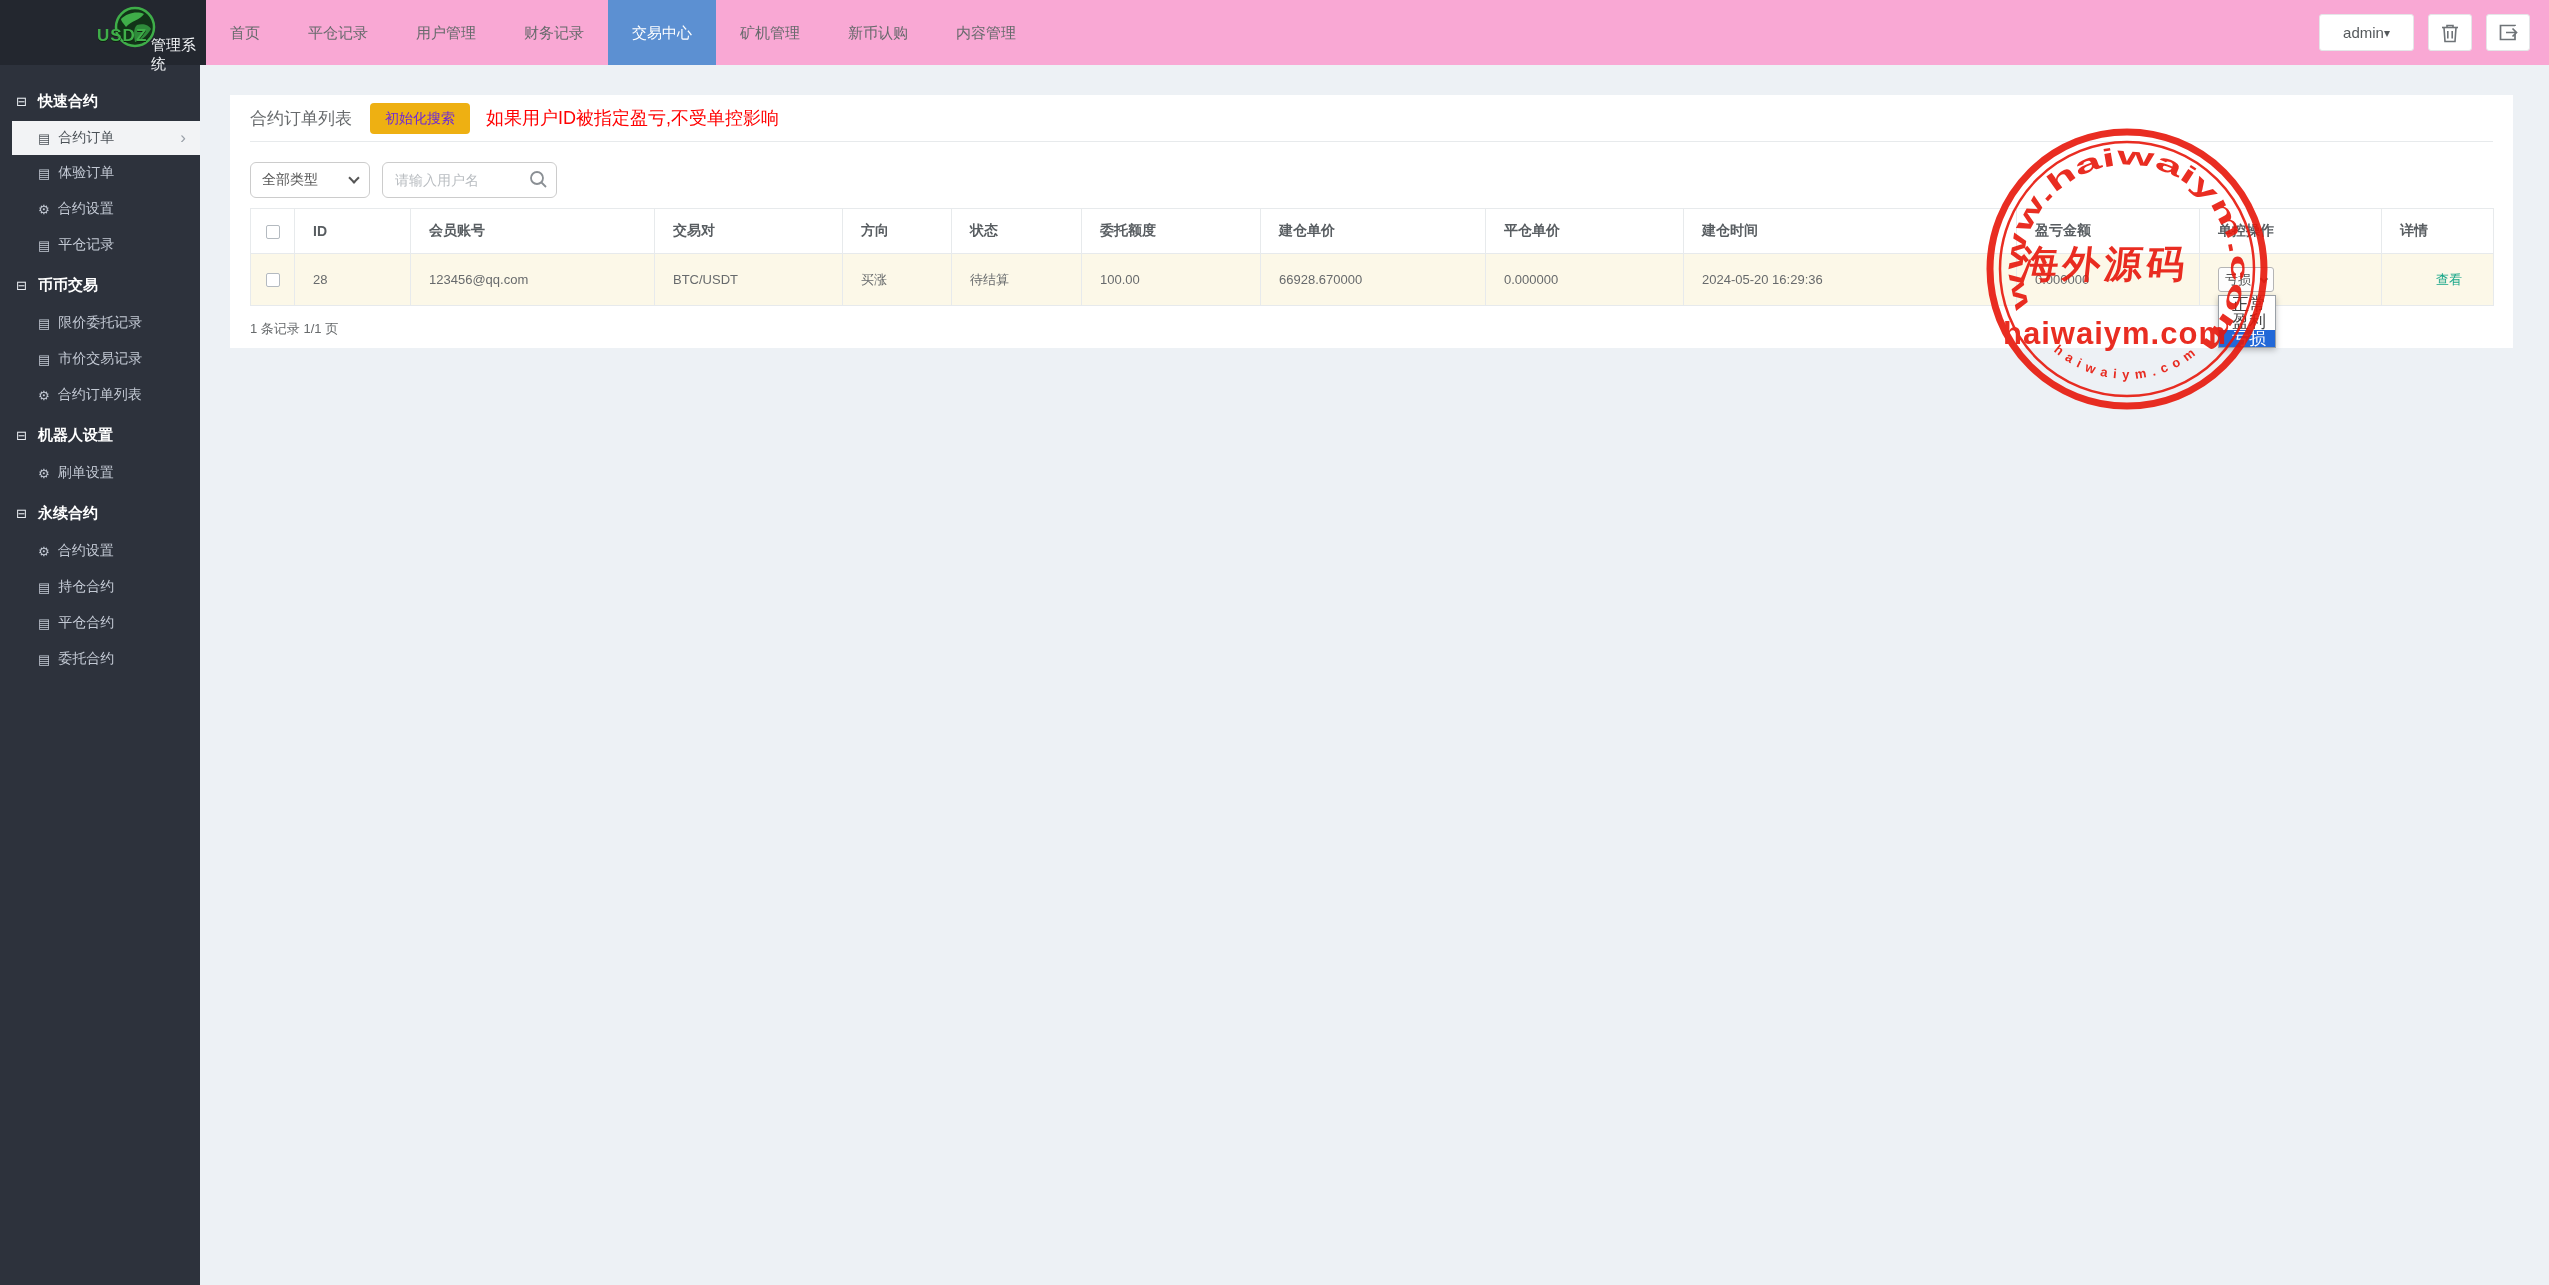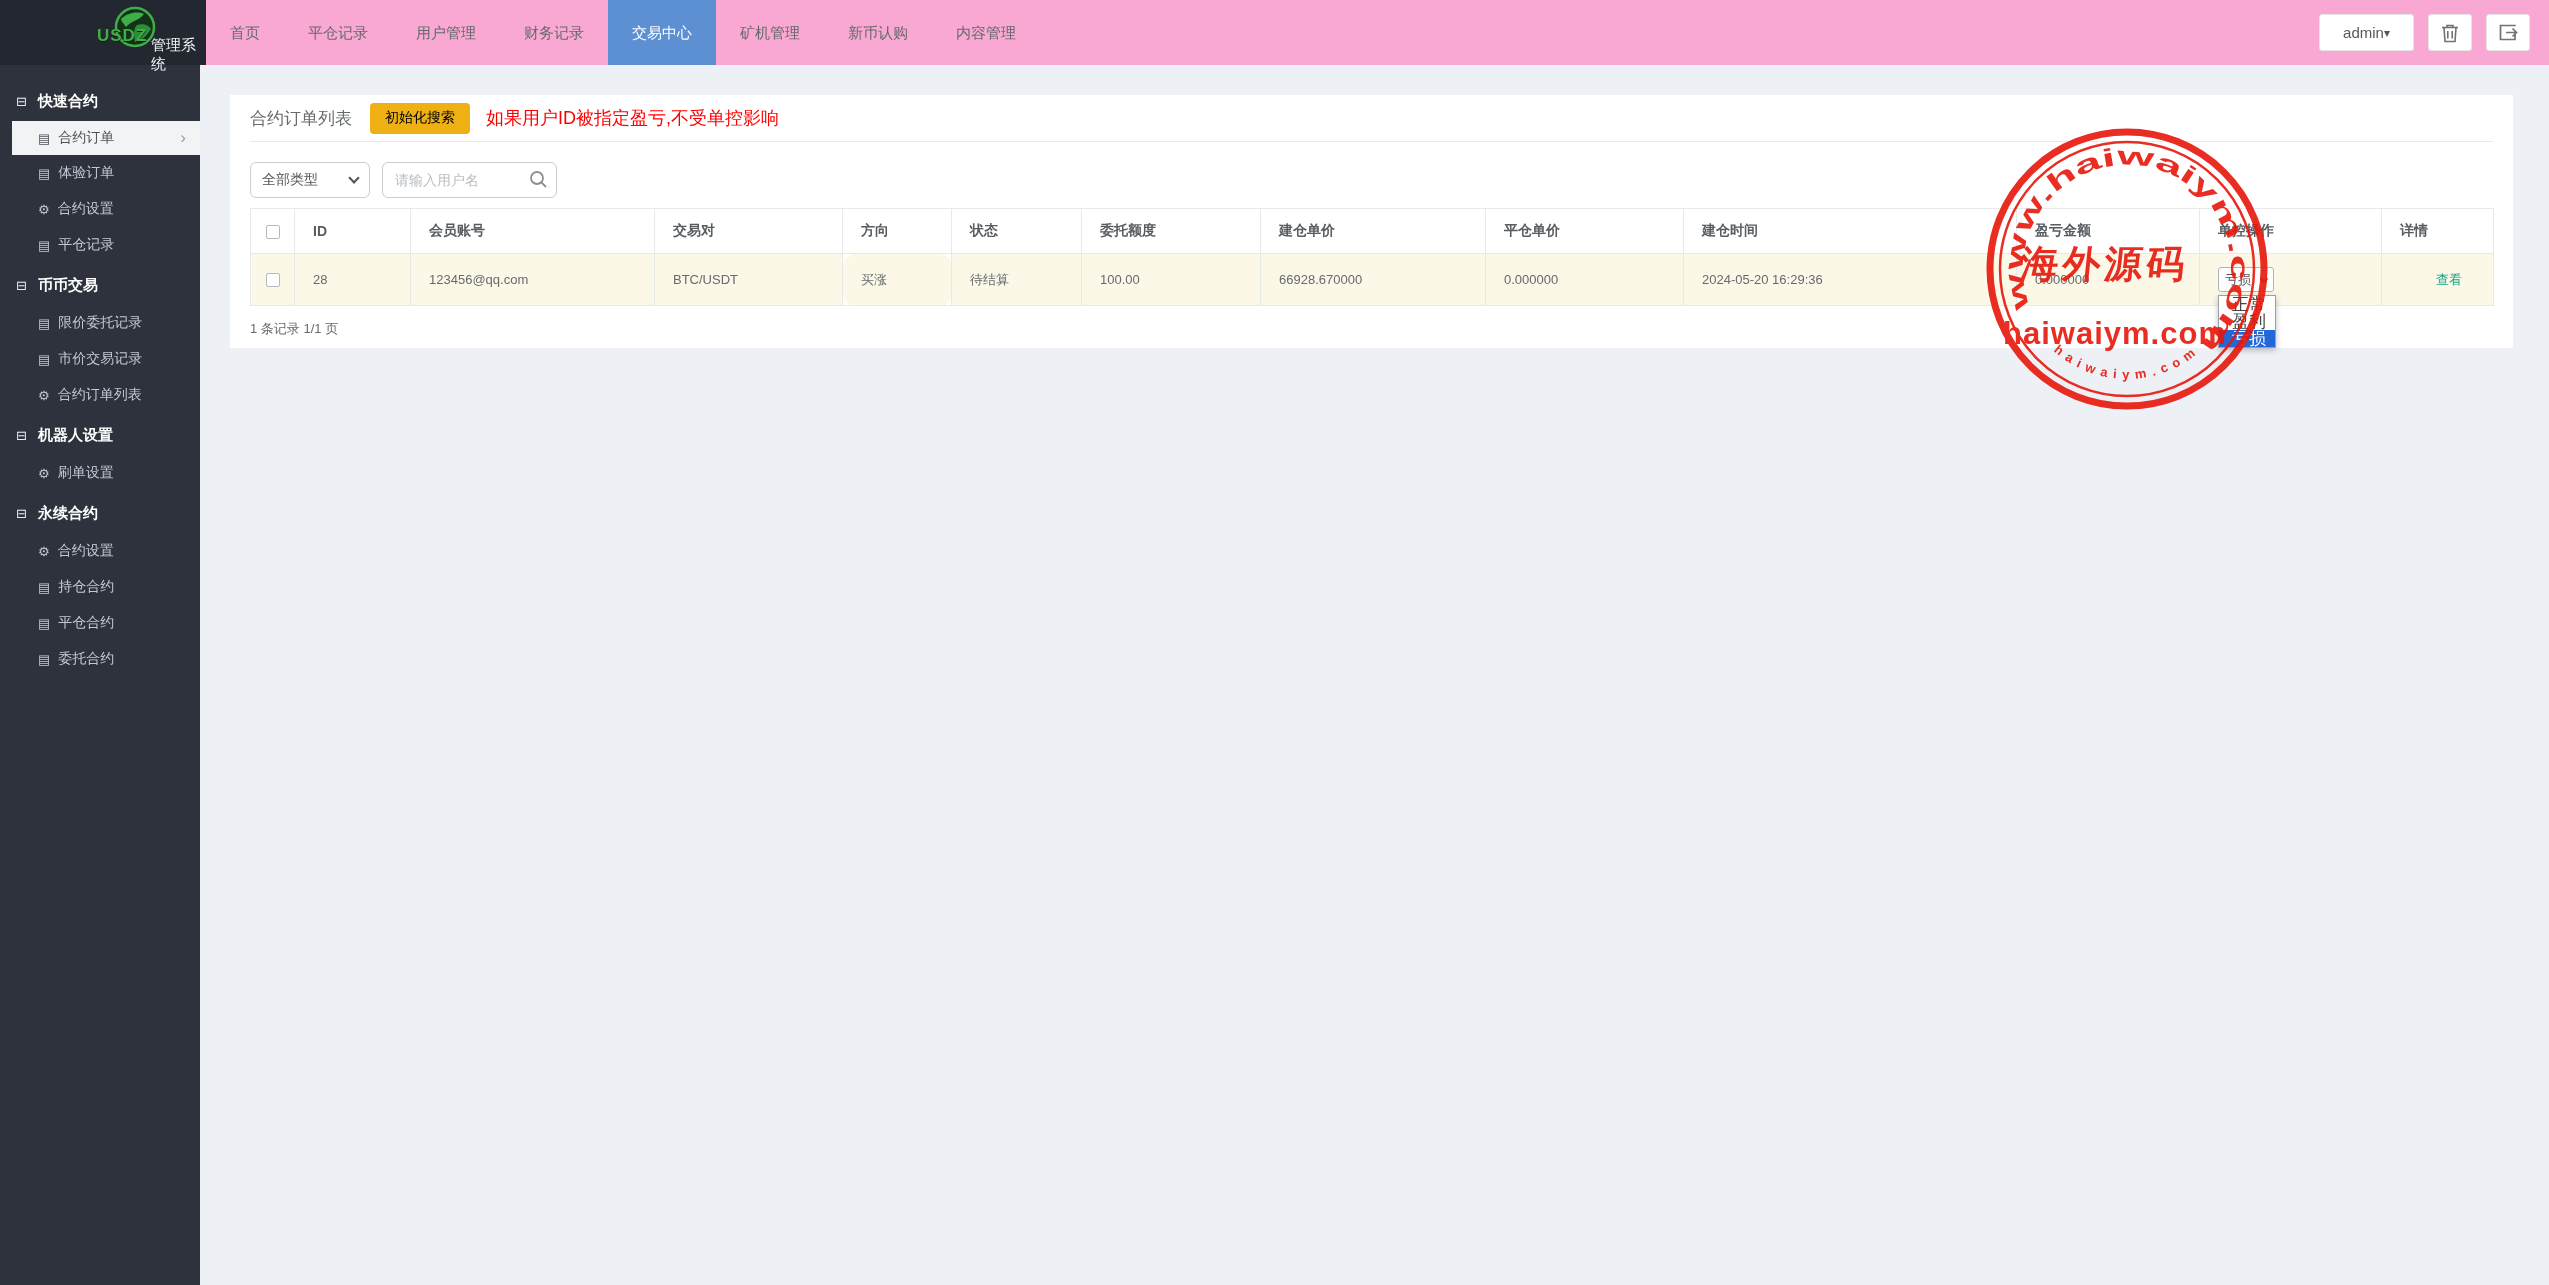--- a/index.html
+++ b/index.html
@@ -37,22 +37,22 @@
   .side-item .gl { font-size:13px; color:#c3c9d4; }
   .side-item.active { background:#f2f3f5; color:#4b5157; margin-left:12px; padding-left:26px; height:34px; }
   .side-item.active .gl { color:#4b5157; }
   .side-item .chev { position:absolute; right:14px; color:#9aa0a8; font-size:17px; }
 
   
   .main { position:absolute; left:200px; top:65px; width:2349px; height:1220px; background:#edf1f5; }
   .card { position:absolute; left:30px; top:30px; width:2283px; height:253px; background:#ffffff; padding:0 20px; }
   .card-head { height:47px; display:flex; align-items:center; border-bottom:1px solid #e7eaec; }
   .page-title { font-size:17px; color:#676a6c; }
-  .btn-warning { margin-left:18px; background:#eeb012; color:#000000; font-size:14px; border:none;
-    height:31px; line-height:31px; padding:0 15px; border-radius:4px; cursor:pointer;font-family:Liberation Mono, monospace; }
+  .btn-warning { margin-left:18px; background:#eeb012; color:#6d28d9; font-size:14px; border:none;
+    height:31px; line-height:31px; padding:0 15px; border-radius:4px; cursor:pointer; }
   .warn-text { margin-left:16px; color:#ff0000; font-size:18px; }
 
   .filter-row { margin-top:20px; display:flex; gap:12px; height:36px; }
   .select-box { width:120px; border:1px solid #ccc; border-radius:6px; display:flex; align-items:center;
     justify-content:space-between; padding:7px 11px; font-size:14px; color:#555; background:#fff; cursor:pointer; }
   .chev-down { width:8px; height:8px; border-right:2px solid #555; border-bottom:2px solid #555;
     transform:rotate(45deg); margin-top:-4px; }
   .input-box { position:relative; width:175px; }
   .input-box input { width:100%; height:100%; border:1px solid #ccc; border-radius:6px;
     padding:0 32px 0 12px; font-size:14px; color:#555; outline:none; }
@@ -60,21 +60,21 @@
   .search-ic { position:absolute; right:9px; top:8px; }
 
   table.grid { margin-top:10px; width:2243px; table-layout:fixed; border-collapse:collapse; }
   .grid th { height:45px; border:1px solid #e7eaec; text-align:left; padding-left:18px;
     font-size:14px; color:#585d61; font-weight:bold; background:#fff; }
   .grid td { height:52px; border:1px solid #e7eaec; padding-left:18px; font-size:13px;
     color:#676a6c; background:#fcf8e8; }
   .grid th.cb-cell, .grid td.cb-cell { padding-left:0; text-align:center; }
   .cb { display:inline-block; width:14px; height:14px; border:1px solid #b4bac0; border-radius:2px;
     background:#fff; vertical-align:middle; cursor:pointer; }
-  .dir-up { color:#26bd71;border-radius:13px; }
+  .dir-up { color:#26bd71; }
   .status-gray { color:#8a8f94; }
   .link-view { color:#18a689; text-decoration:none; cursor:pointer;margin-left:36px; }
 
   .cell-select { position:relative; width:56px; }
   .mini-select { width:56px; height:25px; border:1px solid #b5b5b5; border-radius:3px; background:#fdfdfd;
     display:flex; align-items:center; justify-content:space-between; padding:0 6px; font-size:13px; color:#555; cursor:pointer; }
   .mini-select .chev-down { width:6px; height:6px; border-color:#777; margin-top:-2px; }
   .open-list { position:absolute; left:0; top:28px; width:58px; background:#fff; border:1px solid #9aa0a6;
     box-shadow:0 2px 6px rgba(0,0,0,.25); z-index:20; }
   .open-list .opt { height:17px; line-height:17px; padding-left:13px; font-size:17px; color:#444; cursor:pointer; }

